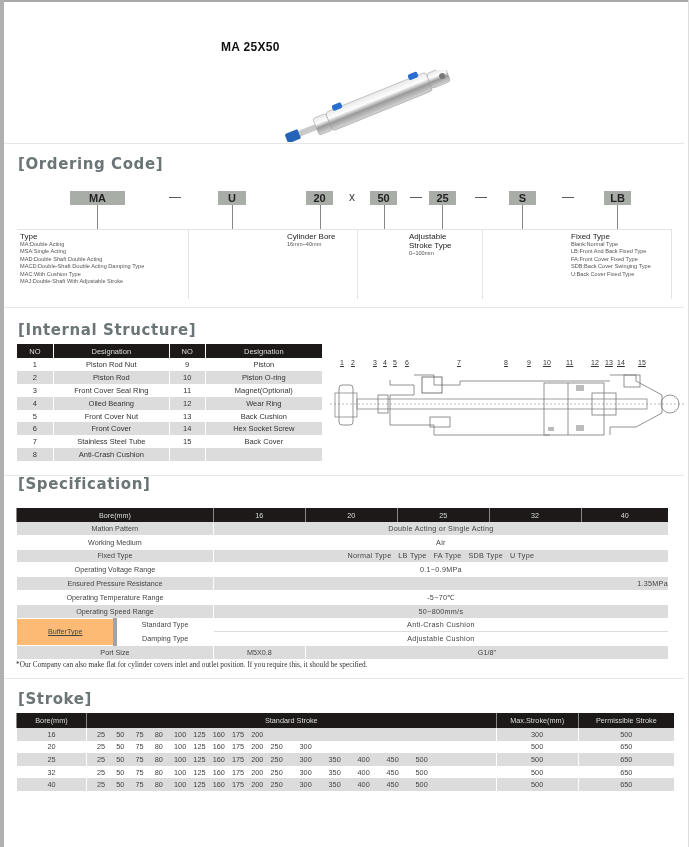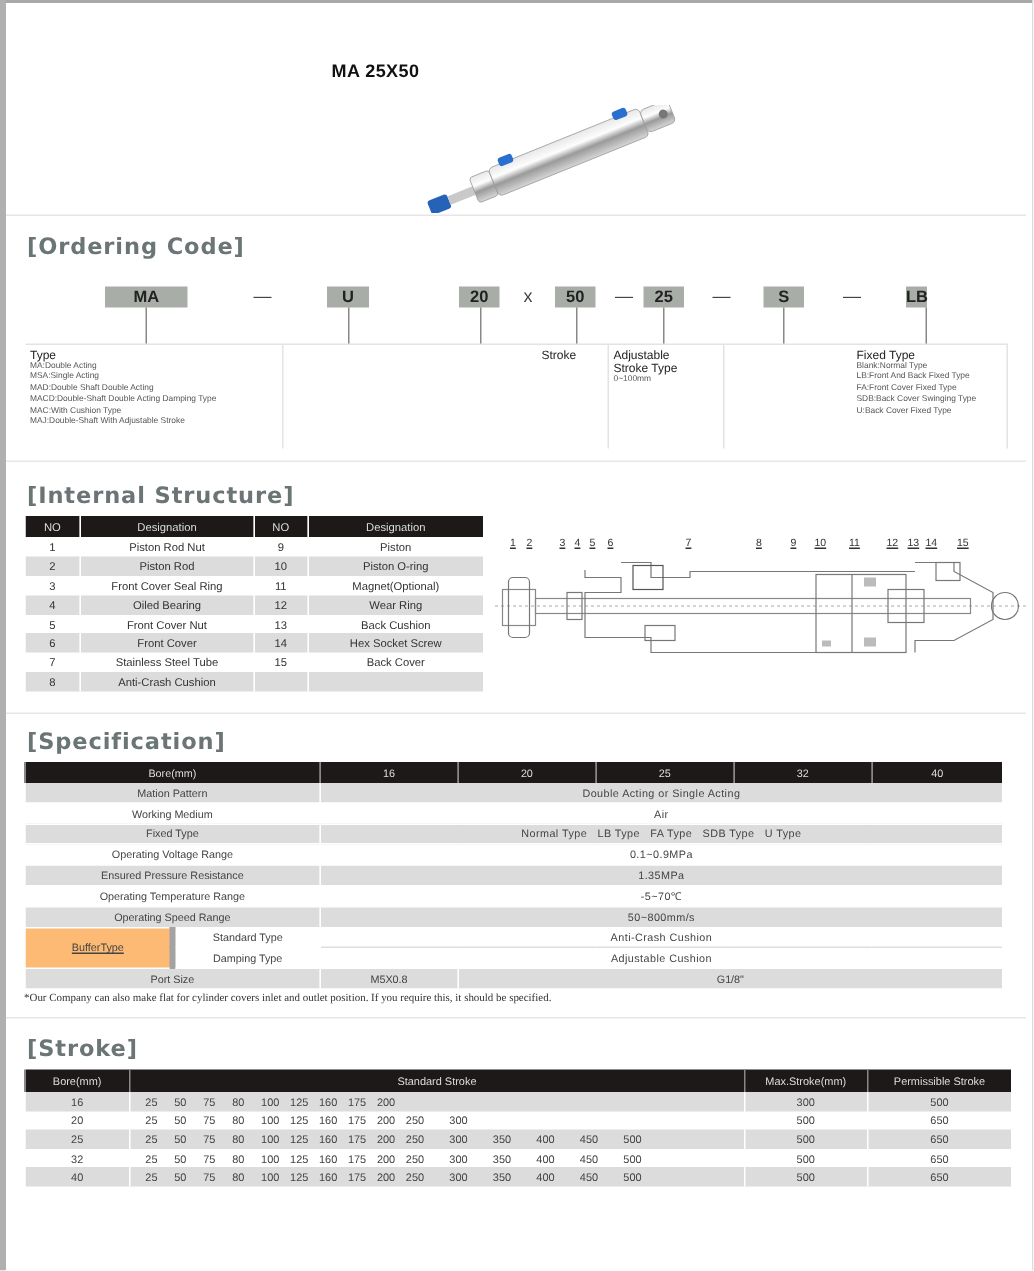--- a/index.html
+++ b/index.html
@@ -84,42 +84,43 @@
 <div class="code-sep" style="left:169px;">—</div>
 <div class="code-box" style="left:218px;width:28px;">U</div>
 <div class="code-box" style="left:306px;width:27px;">20</div>
 <div class="code-sep" style="left:349px;">x</div>
 <div class="code-box" style="left:370px;width:27px;">50</div>
 <div class="code-sep" style="left:410px;">—</div>
 <div class="code-box" style="left:429px;width:27px;">25</div>
 <div class="code-sep" style="left:475px;">—</div>
 <div class="code-box" style="left:509px;width:27px;">S</div>
 <div class="code-sep" style="left:562px;">—</div>
-<div class="code-box" style="left:604px;width:14px;">LB</div>
+<div class="code-box" style="left:604px;width:27px;">LB</div>
 
 <div class="code-line" style="left:97px;"></div>
 <div class="code-line" style="left:232px;"></div>
 <div class="code-line" style="left:320px;"></div>
 <div class="code-line" style="left:384px;"></div>
 <div class="code-line" style="left:442px;"></div>
 <div class="code-line" style="left:522px;"></div>
 <div class="code-line" style="left:617px;"></div>
 
 <div class="desc-wrap">
   <div class="desc-col" style="left:0;width:172px;">
     <div class="h">Type</div>
     <div class="l">MA:Double Acting</div>
     <div class="l">MSA:Single Acting</div>
     <div class="l">MAD:Double Shaft Double Acting</div>
     <div class="l">MACD:Double-Shaft Double Acting Damping Type</div>
     <div class="l">MAC:With Cushion Type</div>
     <div class="l">MAJ:Double-Shaft With Adjustable Stroke</div>
   </div>
-  <div class="desc-col" style="left:341px;width:48px;">
-    <div class="h">Stroke</div>
+  <div class="desc-col" style="left:267px;width:74px;">
+    <div class="h">Cylinder Bore</div>
+    <div class="l">16mm~40mm</div>
   </div>
   <div class="desc-col" style="left:389px;width:77px;">
     <div class="h" style="white-space:normal;width:56px;">Adjustable Stroke Type</div>
     <div class="l">0~100mm</div>
   </div>
   <div class="desc-col" style="left:551px;width:104px;">
     <div class="h">Fixed Type</div>
     <div class="l">Blank:Normal Type</div>
     <div class="l">LB:Front And Back Fixed Type</div>
     <div class="l">FA:Front Cover Fixed Type</div>
@@ -230,21 +231,21 @@
     <span style="position: absolute; top: 359px; left: 543px; font-size: 7px; color: rgb(51, 51, 51); font-family: &quot;Liberation Sans&quot;, sans-serif; text-decoration: underline;">10</span>
     <span style="position: absolute; top: 359px; left: 566px; font-size: 7px; color: rgb(51, 51, 51); font-family: &quot;Liberation Sans&quot;, sans-serif; text-decoration: underline;">11</span>
     <span style="position: absolute; top: 359px; left: 591px; font-size: 7px; color: rgb(51, 51, 51); font-family: &quot;Liberation Sans&quot;, sans-serif; text-decoration: underline;">12</span>
     <span style="position: absolute; top: 359px; left: 605px; font-size: 7px; color: rgb(51, 51, 51); font-family: &quot;Liberation Sans&quot;, sans-serif; text-decoration: underline;">13</span>
     <span style="position: absolute; top: 359px; left: 617px; font-size: 7px; color: rgb(51, 51, 51); font-family: &quot;Liberation Sans&quot;, sans-serif; text-decoration: underline;">14</span>
     <span style="position: absolute; top: 359px; left: 638px; font-size: 7px; color: rgb(51, 51, 51); font-family: &quot;Liberation Sans&quot;, sans-serif; text-decoration: underline;">15</span>
   </div>
 
 <div class="sep" style="left:4px;top:475px;width:680px;"></div>
 
-<div class="section-title" style="top:485px;">[Specification]</div>
+<div class="section-title" style="top:475px;">[Specification]</div>
 
 <table id="spec">
   <colgroup>
       <col style="width:99px">
       <col style="width:98px">
       <col style="width:92px">
       <col style="width:92px">
       <col style="width:92px">
       <col style="width:92px">
       <col style="width:87px">
@@ -271,21 +272,21 @@
       <tr class="zebra-g">
         <td colspan="2">Fixed Type</td>
         <td colspan="5" class="val" style="white-space: pre;">Normal Type   LB Type   FA Type   SDB Type   U Type</td>
       </tr>
       <tr>
         <td colspan="2">Operating Voltage Range</td>
         <td colspan="5" class="val" style="white-space: pre;">0.1~0.9MPa</td>
       </tr>
       <tr class="zebra-g">
         <td colspan="2">Ensured Pressure Resistance</td>
-        <td colspan="5" class="val" style="white-space: pre;">1.35MPa</td>
+        <td colspan="5" class="val" style="white-space: pre; text-align: right;">1.35MPa</td>
       </tr>
       <tr>
         <td colspan="2">Operating Temperature Range</td>
         <td colspan="5" class="val" style="white-space: pre;">-5~70℃</td>
       </tr>
       <tr class="zebra-g">
         <td colspan="2">Operating Speed Range</td>
         <td colspan="5" class="val" style="white-space: pre;">50~800mm/s</td>
       </tr>
     </tbody>

